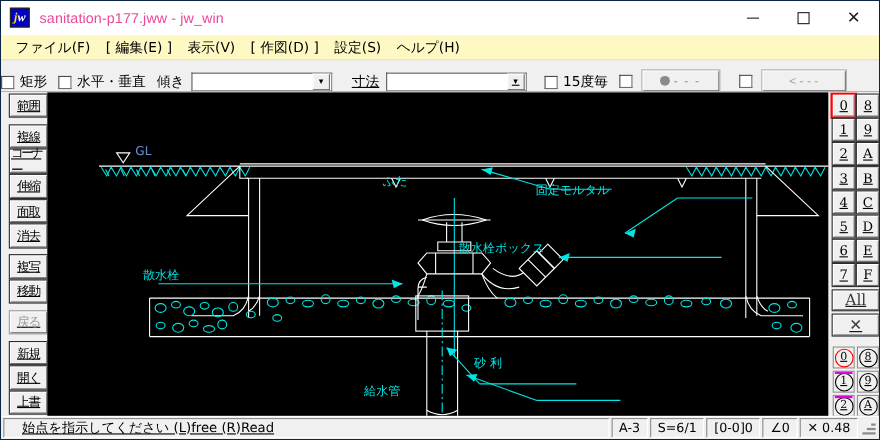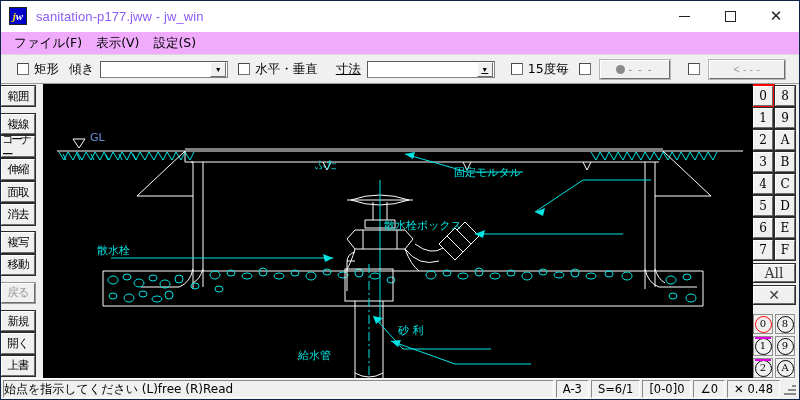--- a/index.html
+++ b/index.html
@@ -29,48 +29,47 @@
     background:#0000c8;border:1px solid #222;
     position:relative;box-sizing:border-box;
     display:flex;align-items:center;justify-content:center;
     font-size:11px;font-weight:bold;line-height:1;
     font-family:"Liberation Serif",serif;
     font-style:italic;
   }
   .app-icon .j{color:#ffe000;}
   .app-icon .w{color:#ffffff;}
   .title-text{
-    font-size:13px;color:#8b5cf6;letter-spacing:0.1px;
+    font-size:13px;color:#ec4899;letter-spacing:0.1px;
   }
   .winbtns{margin-left:auto;display:flex;height:30px;}
   .winbtn{
     width:46px;height:30px;display:flex;align-items:center;justify-content:center;
     font-size:13px;color:#202020;
   }
   .gl-min{display:block;width:11px;height:1px;background:#202020;}
   .gl-max{display:block;width:11px;height:11px;border:1px solid #202020;box-sizing:border-box;}
   .gl-x{font-size:15px;line-height:1;font-family:"DejaVu Sans",sans-serif;}
 
   
   .menubar{
-    height:22px;min-height:22px;background:#f0abfc;
+    height:22px;min-height:22px;background:#fef9c3;
     display:flex;align-items:flex-end;padding-left:6px;
     border-bottom:1px solid #d8d8d8;
   }
   .menu-item{
     font-size:12.5px;color:#000;padding:2px 7px 2px 7px;white-space:nowrap;
     font-family:"DejaVu Sans",sans-serif;
   }
 
   
   .optbar{
     height:28px;min-height:28px;background:#f0f0f0;
-    display:flex;align-items:center;gap:0px;
+    display:flex;align-items:flex-end;gap:0px;
     border-bottom:1px solid #9a9a9a;
-    padding-left:16px;
   }
   .opt{display:flex;align-items:center;margin-right:10px;white-space:nowrap;}
   .cb{
     width:12px;height:12px;box-sizing:border-box;
     border:1px solid #707070;border-top-color:#4a4a4a;border-left-color:#4a4a4a;
     background:#ffffff;margin-right:5px;display:inline-block;
   }
   .opt-label{font-size:12.5px;color:#000;font-family:"DejaVu Sans",sans-serif;}
   .combo{
     height:17px;width:128px;box-sizing:border-box;background:#fff;
@@ -94,39 +93,39 @@
   .btn-line{width:70px;}
   .btn-arr{width:76px;color:#9a9a9a;}
   .dot{width:9px;height:9px;border-radius:50%;background:#8a8a8a;display:inline-block;margin-right:3px;}
   .dash{letter-spacing:1.5px;color:#8a8a8a;font-size:11px;}
 
   
   .body{flex:1;display:flex;min-height:0;background:#f0f0f0;}
 
   .sidebar{
     width:42px;min-width:42px;background:#f0f0f0;
-    display:flex;flex-direction:column;align-items:flex-start;
-    padding-top:2px;overflow:hidden;
+    display:flex;flex-direction:column;align-items:flex-end;
+    padding-top:2px;overflow:hidden;text-decoration:underline;
   }
   .sidebar.right{width:46px;min-width:46px;padding-top:2px;}
   .sbtn{
     width:34px;height:21px;box-sizing:border-box;margin-bottom:2px;
     background:#f0f0f0;
     border:1px solid #ffffff;border-right-color:#6d6d6d;border-bottom-color:#6d6d6d;
     outline:1px solid #2b2b2b;
     display:flex;align-items:center;justify-content:center;
     font-size:11.5px;color:#000;font-family:"DejaVu Sans",sans-serif;
     letter-spacing:-1px;
   }
   .sbtn.wide{letter-spacing:-2.5px;}
   .sbtn.disabled{color:#9a9a9a;outline-color:#9a9a9a;}
   .sgap{height:6px;}
 
   
-  .canvas-wrap{flex:1;min-width:0;background:#000;position:relative;overflow:hidden;}
+  .canvas-wrap{flex:1;min-width:0;background:#000;position:relative;overflow:hidden;padding-left:33px;}
   .canvas-wrap svg{display:block;}
 
   
   .lgrid{display:grid;grid-template-columns:20px 20px;gap:2px;}
   .lbtn{
     width:20px;height:20px;box-sizing:border-box;background:#f0f0f0;
     border:1px solid #ffffff;border-right-color:#6d6d6d;border-bottom-color:#6d6d6d;
     outline:1px solid #2b2b2b;
     display:flex;align-items:center;justify-content:center;
     font-size:12px;color:#000;font-family:"DejaVu Serif",serif;
@@ -157,22 +156,22 @@
 
   
   .statusbar{
     height:20px;min-height:20px;background:#f0f0f0;
     border-top:1px solid #ffffff;
     display:flex;align-items:center;
   }
   .status-msg{
     flex:1;height:18px;margin:0 2px;box-sizing:border-box;
     border:1px solid #8a8a8a;border-right-color:#fff;border-bottom-color:#fff;
-    display:flex;align-items:center;padding-left:0;
-    font-size:12px;color:#000;font-family:"DejaVu Sans",sans-serif;
+    display:flex;align-items:center;padding-left:16px;
+    font-size:12px;color:#000;font-family:"DejaVu Sans",sans-serif;text-decoration:underline;
   }
   .status-cell{
     height:18px;box-sizing:border-box;margin-right:2px;
     border:1px solid #8a8a8a;border-right-color:#fff;border-bottom-color:#fff;
     display:flex;align-items:center;justify-content:center;
     font-size:11.5px;color:#000;padding:0 6px;white-space:nowrap;
     font-family:"DejaVu Sans",sans-serif;
   }
   .grip{width:14px;height:14px;margin-right:3px;position:relative;}
   .grip i{position:absolute;right:0;background:#8a8a8a;height:2px;display:block;}
@@ -196,39 +195,42 @@
           <span class="gl-max"></span>
         </div>
       <div class="winbtn close">
           <span class="gl-x">✕</span>
         </div>
     </div>
   </div>
 
   <div class="menubar">
     <div class="menu-item">ファイル(F)</div>
+    <div class="menu-item">[ 編集(E) ]</div>
     <div class="menu-item">表示(V)</div>
+    <div class="menu-item">[ 作図(D) ]</div>
     <div class="menu-item">設定(S)</div>
+    <div class="menu-item">ヘルプ(H)</div>
   </div>
 
   <div class="optbar">
     <div class="opt">
       <span class="cb"></span>
       <span class="opt-label">矩形</span>
+    </div>
+    <div class="opt">
+      <span class="cb"></span>
+      <span class="opt-label">水平・垂直</span>
     </div>
     <div class="opt">
       <span class="opt-label">傾き</span>
       <span class="combo">
         <span class="fill"></span>
         <span class="arrow">▼</span>
       </span>
-    </div>
-    <div class="opt">
-      <span class="cb"></span>
-      <span class="opt-label">水平・垂直</span>
     </div>
     <div class="opt" style="margin-left:8px;text-decoration:underline;">
       <span class="opt-label">寸法</span>
       <span class="combo">
         <span class="fill"></span>
         <span class="arrow">▼</span>
       </span>
     </div>
     <div class="opt" style="margin-left:6px;">
       <span class="cb"></span>

